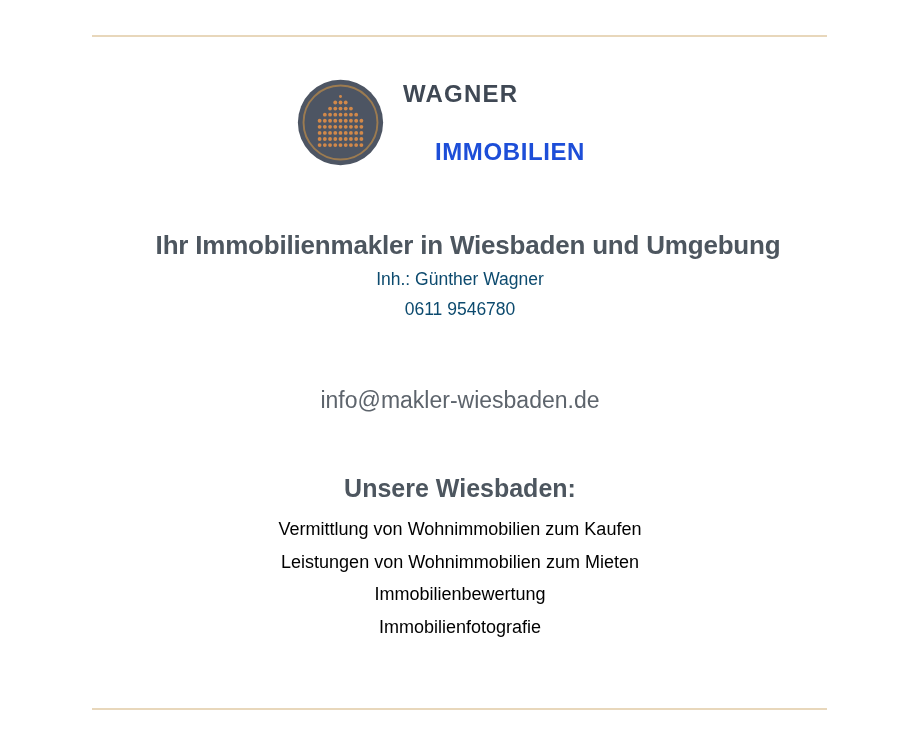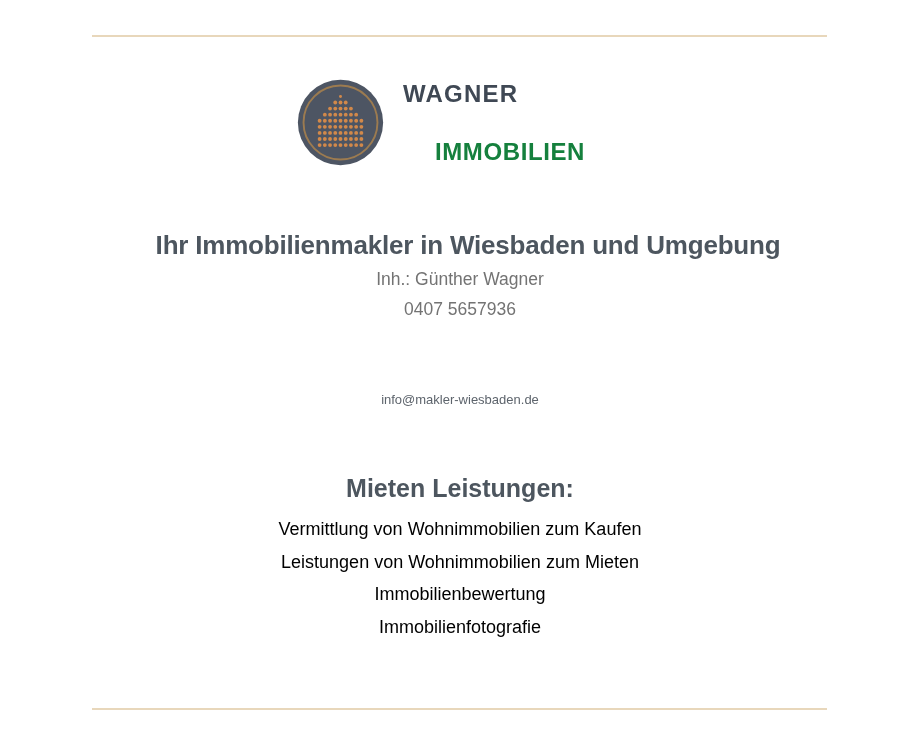--- a/index.html
+++ b/index.html
@@ -54,28 +54,28 @@
     color: #4d565f;
   }
 
   .contact-block {
     position: absolute;
     top: 264px; left: 0;
     width: 100%;
     text-align: center;
     font-size: 17.5px;
     line-height: 30px;
-    color: #737373;
+    color: #0c4a6e;
   }
   .web-block {
     position: absolute;
     top: 385px; left: 0;
     width: 100%;
     text-align: center;
-    font-size: 13px;
+    font-size: 23px;
     line-height: 30px;
     color: #5d646c;
   }
 
   .services-heading {
     position: absolute;
     top: 474px; left: 0;
     width: 100%;
     margin: 0;
     text-align: center;
@@ -161,36 +161,36 @@
       <circle cx="38" cy="76" r="2.2" fill="#d2894a"></circle>
       <circle cx="44" cy="76" r="2.2" fill="#d2894a"></circle>
       <circle cx="50" cy="76" r="2.2" fill="#d2894a"></circle>
       <circle cx="56" cy="76" r="2.2" fill="#d2894a"></circle>
       <circle cx="62" cy="76" r="2.2" fill="#d2894a"></circle>
       <circle cx="68" cy="76" r="2.2" fill="#d2894a"></circle>
       <circle cx="74" cy="76" r="2.2" fill="#d2894a"></circle>
     </svg>
   <div class="brand">
     <div class="brand-line1" style="color: rgb(63, 72, 84);">WAGNER</div>
-    <div class="brand-line2" style="color: #15803d; margin-left: 32px;">IMMOBILIEN</div>
+    <div class="brand-line2" style="color: #1d4ed8; margin-left: 32px;">IMMOBILIEN</div>
   </div>
 </div>
 
 <h1 class="page-title">Ihr Immobilienmakler in Wiesbaden und Umgebung</h1>
 
 <div class="contact-block">
   <div>Inh.: Günther Wagner</div>
-  <div>0407 5657936</div>
+  <div>0611 9546780</div>
 </div>
 
 <div class="web-block">
   <div>info@makler-wiesbaden.de</div>
 </div>
 
-<h2 class="services-heading">Mieten Leistungen:</h2>
+<h2 class="services-heading">Unsere Wiesbaden:</h2>
 
 <ul class="services-list">
   <li>Vermittlung von Wohnimmobilien zum Kaufen</li>
   <li>Leistungen von Wohnimmobilien zum Mieten</li>
   <li>Immobilienbewertung</li>
   <li>Immobilienfotografie</li>
 </ul>
 
 <div class="accent-line bottom" style="background: rgb(232, 215, 187);"></div>
 

